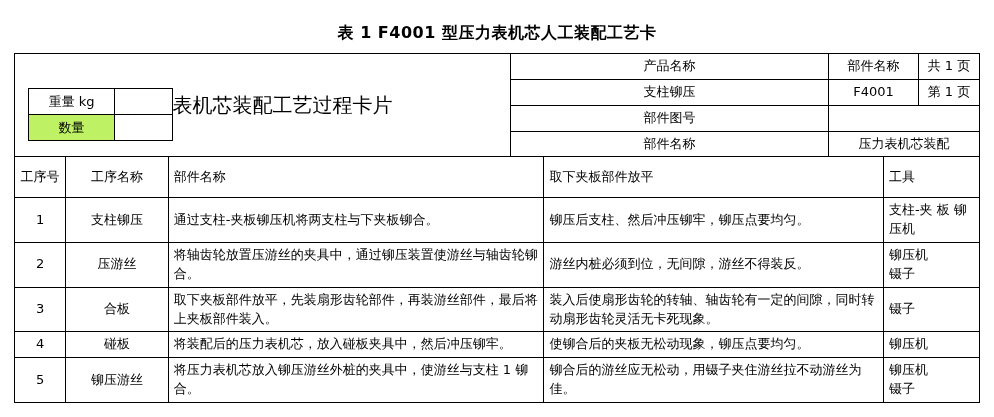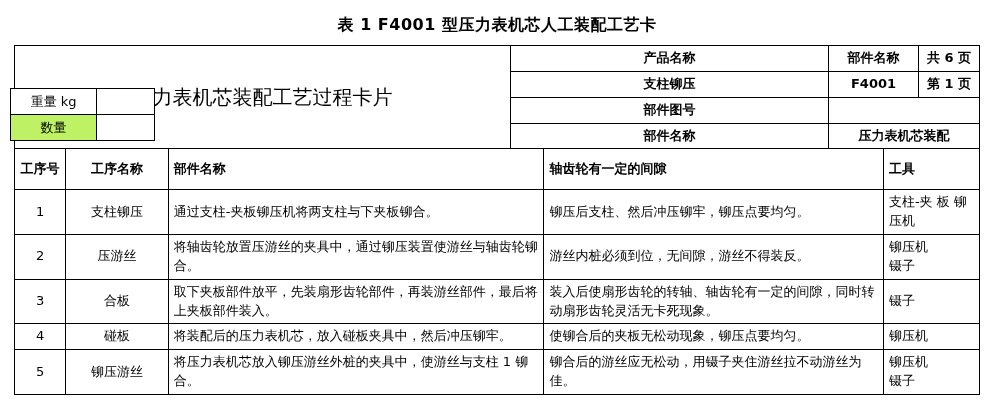--- a/index.html
+++ b/index.html
@@ -12,21 +12,21 @@
     height: 417px;
     font-family: "DejaVu Sans", "Liberation Sans", sans-serif;
     color: #000000;
     overflow: hidden;
   }
   .page {
     position: relative;
     width: 994px;
     height: 417px;
     box-sizing: border-box;
-    padding: 8px 14px;
+    padding: 16px 14px;
   }
   .doc-title {
     text-align: center;
     font-size: 16px;
     font-weight: bold;
     letter-spacing: 0.5px;
     padding-top: 7px;
     padding-bottom: 9px;
   }
   table.craft-card {
@@ -36,27 +36,27 @@
     font-size: 13px;
   }
   table.craft-card td {
     border: 1px solid #000000;
     padding: 3px 5px;
     vertical-align: middle;
     line-height: 1.45;
   }
   .ctr { text-align: center; }
   .lft { text-align: left; }
-  .nowrap { white-space: nowrap; font-weight: bold; }
+  .nowrap { white-space: nowrap; }
   .big-merge {
     text-align: center;
     font-size: 20px;
   }
   .hdr-row td {
-    font-weight: bold;
+    font-weight: normal;
   }
   .col-no      { width: 48px; }
   .col-name    { width: 96px; }
   .col-content { width: 352px; }
   .col-tech    { width: 318px; }
   .col-tool    { width: 90px; }
   .row-tall td { height: 34px; }
 </style>
 </head>
 <body>
@@ -72,40 +72,40 @@
       <col class="col-content">
       <col class="col-tech">
       <col class="col-tool">
     </colgroup>
     <tbody>
 
       <tr>
         <td class="big-merge" colspan="3" rowspan="4">压力表机芯装配工艺过程卡片</td>
         <td class="ctr nowrap" style="width:118px">产品名称</td>
         <td class="ctr nowrap" style="width:128px">部件名称</td>
-        <td class="ctr nowrap">共 6 页</td>
+        <td class="ctr nowrap">共 1 页</td>
       </tr>
       <tr>
         <td class="ctr nowrap">支柱铆压</td>
         <td class="ctr nowrap">F4001</td>
         <td class="ctr nowrap">第 1 页</td>
       </tr>
       <tr>
         <td class="ctr nowrap">部件图号</td>
         <td class="ctr nowrap" colspan="2"></td>
       </tr>
       <tr>
         <td class="ctr nowrap">部件名称</td>
         <td class="ctr nowrap" colspan="2">压力表机芯装配</td>
       </tr>
 
     </tbody>
   </table>
 
-  <div style="position:absolute; left:10px; top:88px; width:145px;">
+  <div style="position:absolute; left:28px; top:88px; width:145px;">
     <table style="border-collapse:collapse; width:145px; font-size:13px;">
       <tbody>
         <tr style="height:26px;">
           <td style="border:1px solid #000; width:86px; text-align:center; background:#fff;">重量 kg</td>
           <td style="border:1px solid #000; width:57px; background:#fff;"></td>
         </tr>
         <tr style="height:26px;">
           <td style="border:1px solid #000; text-align:center; background:#bef264;">数量</td>
           <td style="border:1px solid #000; background:#fff;"></td>
         </tr>
@@ -119,21 +119,21 @@
       <col class="col-name">
       <col class="col-content">
       <col class="col-tech">
       <col class="col-tool">
     </colgroup>
     <tbody>
       <tr class="hdr-row row-tall">
         <td class="ctr">工序号</td>
         <td class="ctr">工序名称</td>
         <td class="lft">部件名称</td>
-        <td class="lft">轴齿轮有一定的间隙</td>
+        <td class="lft">取下夹板部件放平</td>
         <td class="lft">工具</td>
       </tr>
 
       <tr>
         <td class="ctr">1</td>
         <td class="ctr">支柱铆压</td>
         <td class="lft">通过支柱-夹板铆压机将两支柱与下夹板铆合。</td>
         <td class="lft">铆压后支柱、然后冲压铆牢，铆压点要均匀。</td>
         <td class="lft">支柱-夹 板 铆压机</td>
       </tr>

